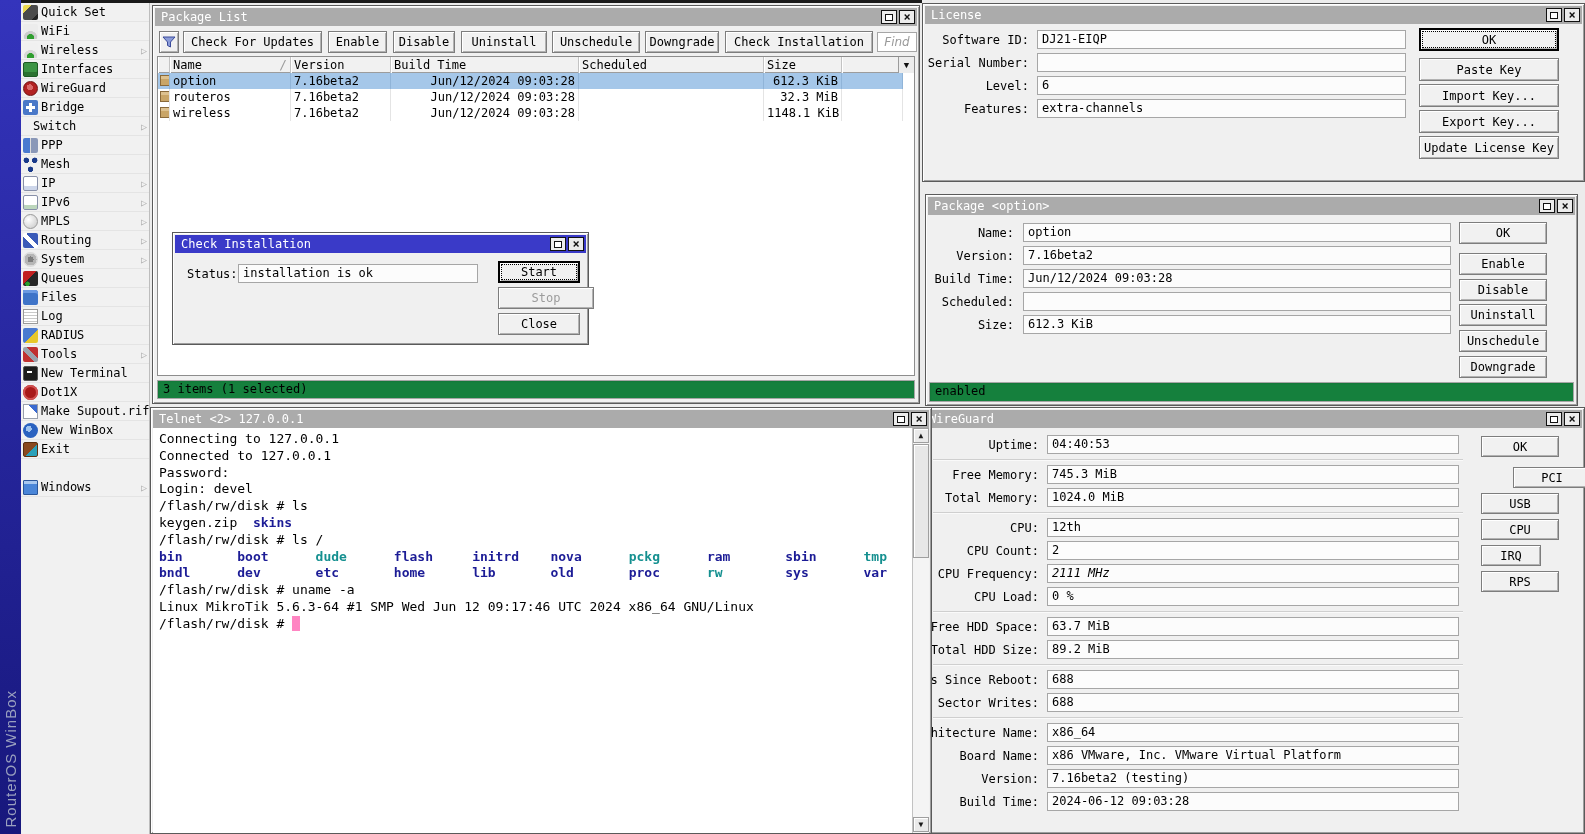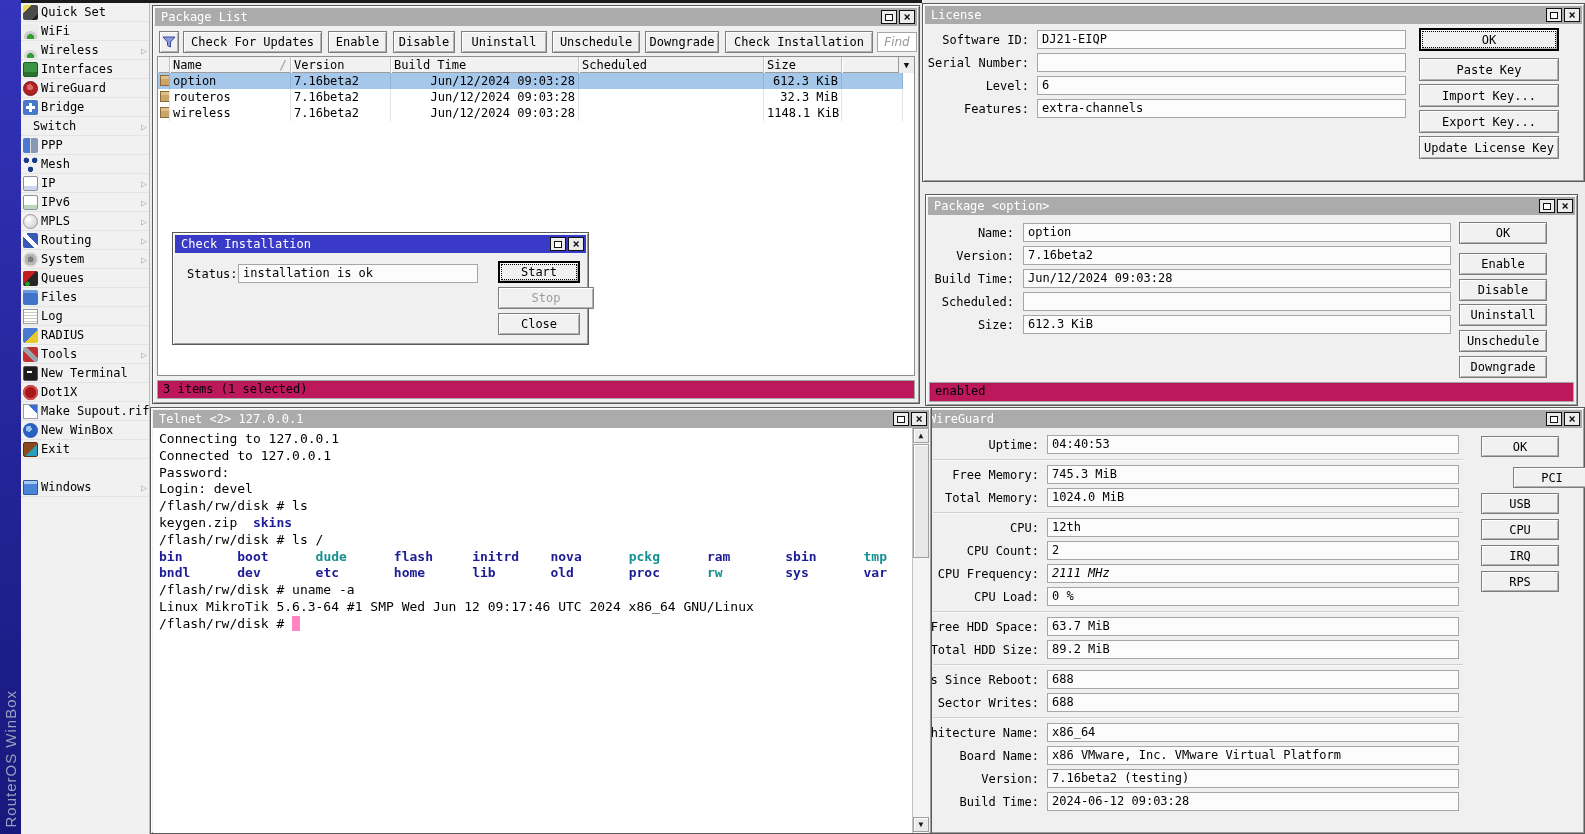--- a/index.html
+++ b/index.html
@@ -34,21 +34,21 @@
 .btn.default{border:2px solid #000}
 .btn.focused{outline:1px dotted #000;outline-offset:-4px}
 .btn.disabled{color:#9c9c9c}
 
 
 .flabel{position:absolute;white-space:nowrap;z-index:1}
 .finput{position:absolute;height:19px;background:#fcfcfc;border:1px solid #a6a6a6;padding:1px 4px;white-space:nowrap;overflow:hidden}
 .sep{position:absolute;height:2px;border-top:1px solid #cfcfcf;border-bottom:1px solid #fafafa}
 
 
-.statusbar{position:absolute;background:#be185d;border:1px solid #a6a6a6;box-shadow:inset 1px 1px 2px rgba(0,0,0,.07);padding:1px 5px;white-space:nowrap}
+.statusbar{position:absolute;background:#15803d;border:1px solid #a6a6a6;box-shadow:inset 1px 1px 2px rgba(0,0,0,.07);padding:1px 5px;white-space:nowrap}
 
 
 .table-wrap{position:absolute;left:4px;top:50px;right:4px;bottom:27px;background:#fff;border:1px solid #8d8d8d}
 .thead{position:absolute;left:0;top:0;right:0;height:16px;background:#f1f1f1;border-bottom:1px solid #9c9c9c}
 .th{position:absolute;top:0;height:16px;padding:1px 3px;border-right:1px solid #c3c3c3;box-shadow:inset 1px 0 0 #fff;overflow:hidden;white-space:nowrap}
 .sort-mark{position:absolute;right:3px;top:1px;color:#999;font-style:italic}
 .col-btn{position:absolute;right:0;top:0;width:16px;height:16px;background:#ededed;border-left:1px solid #9c9c9c;display:flex;align-items:center;justify-content:center;font-size:9px;color:#111}
 .trow{position:absolute;left:0;width:745px;height:16px;background:#fff}
 .trow.selected{background:#a5c7e9}
 .td{position:absolute;top:0;height:16px;padding:1px 3px;white-space:nowrap;overflow:hidden;border-right:1px solid #e4e4e4}
@@ -327,21 +327,21 @@
         <span class="flabel" data-name="board-name-label" style="right: 545px; top: 341px;">Board Name:</span>
         <div class="finput" data-name="board-name-field" style="left: 126px; top: 338px; width: 412px;">x86 VMware, Inc. VMware Virtual Platform</div>
         <span class="flabel" data-name="version-label" style="right: 545px; top: 364px;">Version:</span>
         <div class="finput" data-name="version-field" style="left: 126px; top: 361px; width: 412px;">7.16beta2 (testing)</div>
         <span class="flabel" data-name="build-time-label" style="right: 545px; top: 387px;">Build Time:</span>
         <div class="finput" data-name="build-time-field" style="left: 126px; top: 384px; width: 412px;">2024-06-12 09:03:28</div>
         <div class="btn" data-name="ok-button" style="left: 560px; top: 28px; width: 78px; height: 21px;">OK</div>
         <div class="btn" data-name="pci-button" style="left: 560px; top: 59px; width: 78px; height: 21px; margin-left: 32px;">PCI</div>
         <div class="btn" data-name="usb-button" style="left: 560px; top: 85px; width: 78px; height: 21px;">USB</div>
         <div class="btn" data-name="cpu-button" style="left: 560px; top: 111px; width: 78px; height: 21px;">CPU</div>
-        <div class="btn" data-name="irq-button" style="left: 560px; top: 137px; width: 78px; height: 21px;">IRQ</div>
+        <div class="btn" data-name="irq-button" style="left: 560px; top: 137px; width: 60px; height: 21px;">IRQ</div>
         <div class="btn" data-name="rps-button" style="left: 560px; top: 163px; width: 78px; height: 21px;">RPS</div>
       </div>
   </div>
 
   <div class="win" id="win-package-list" data-name="package-list-window" style="left:152px;top:5px;width:768px;height:399px;z-index:10">
     <div class="titlebar" data-name="package-list-titlebar">
       <span data-name="window-title">Package List</span>
       <span class="tb-btns">
         <span class="tb-btn" data-name="minimize-button">
             <span class="min-glyph" data-name="minimize-icon"></span>

